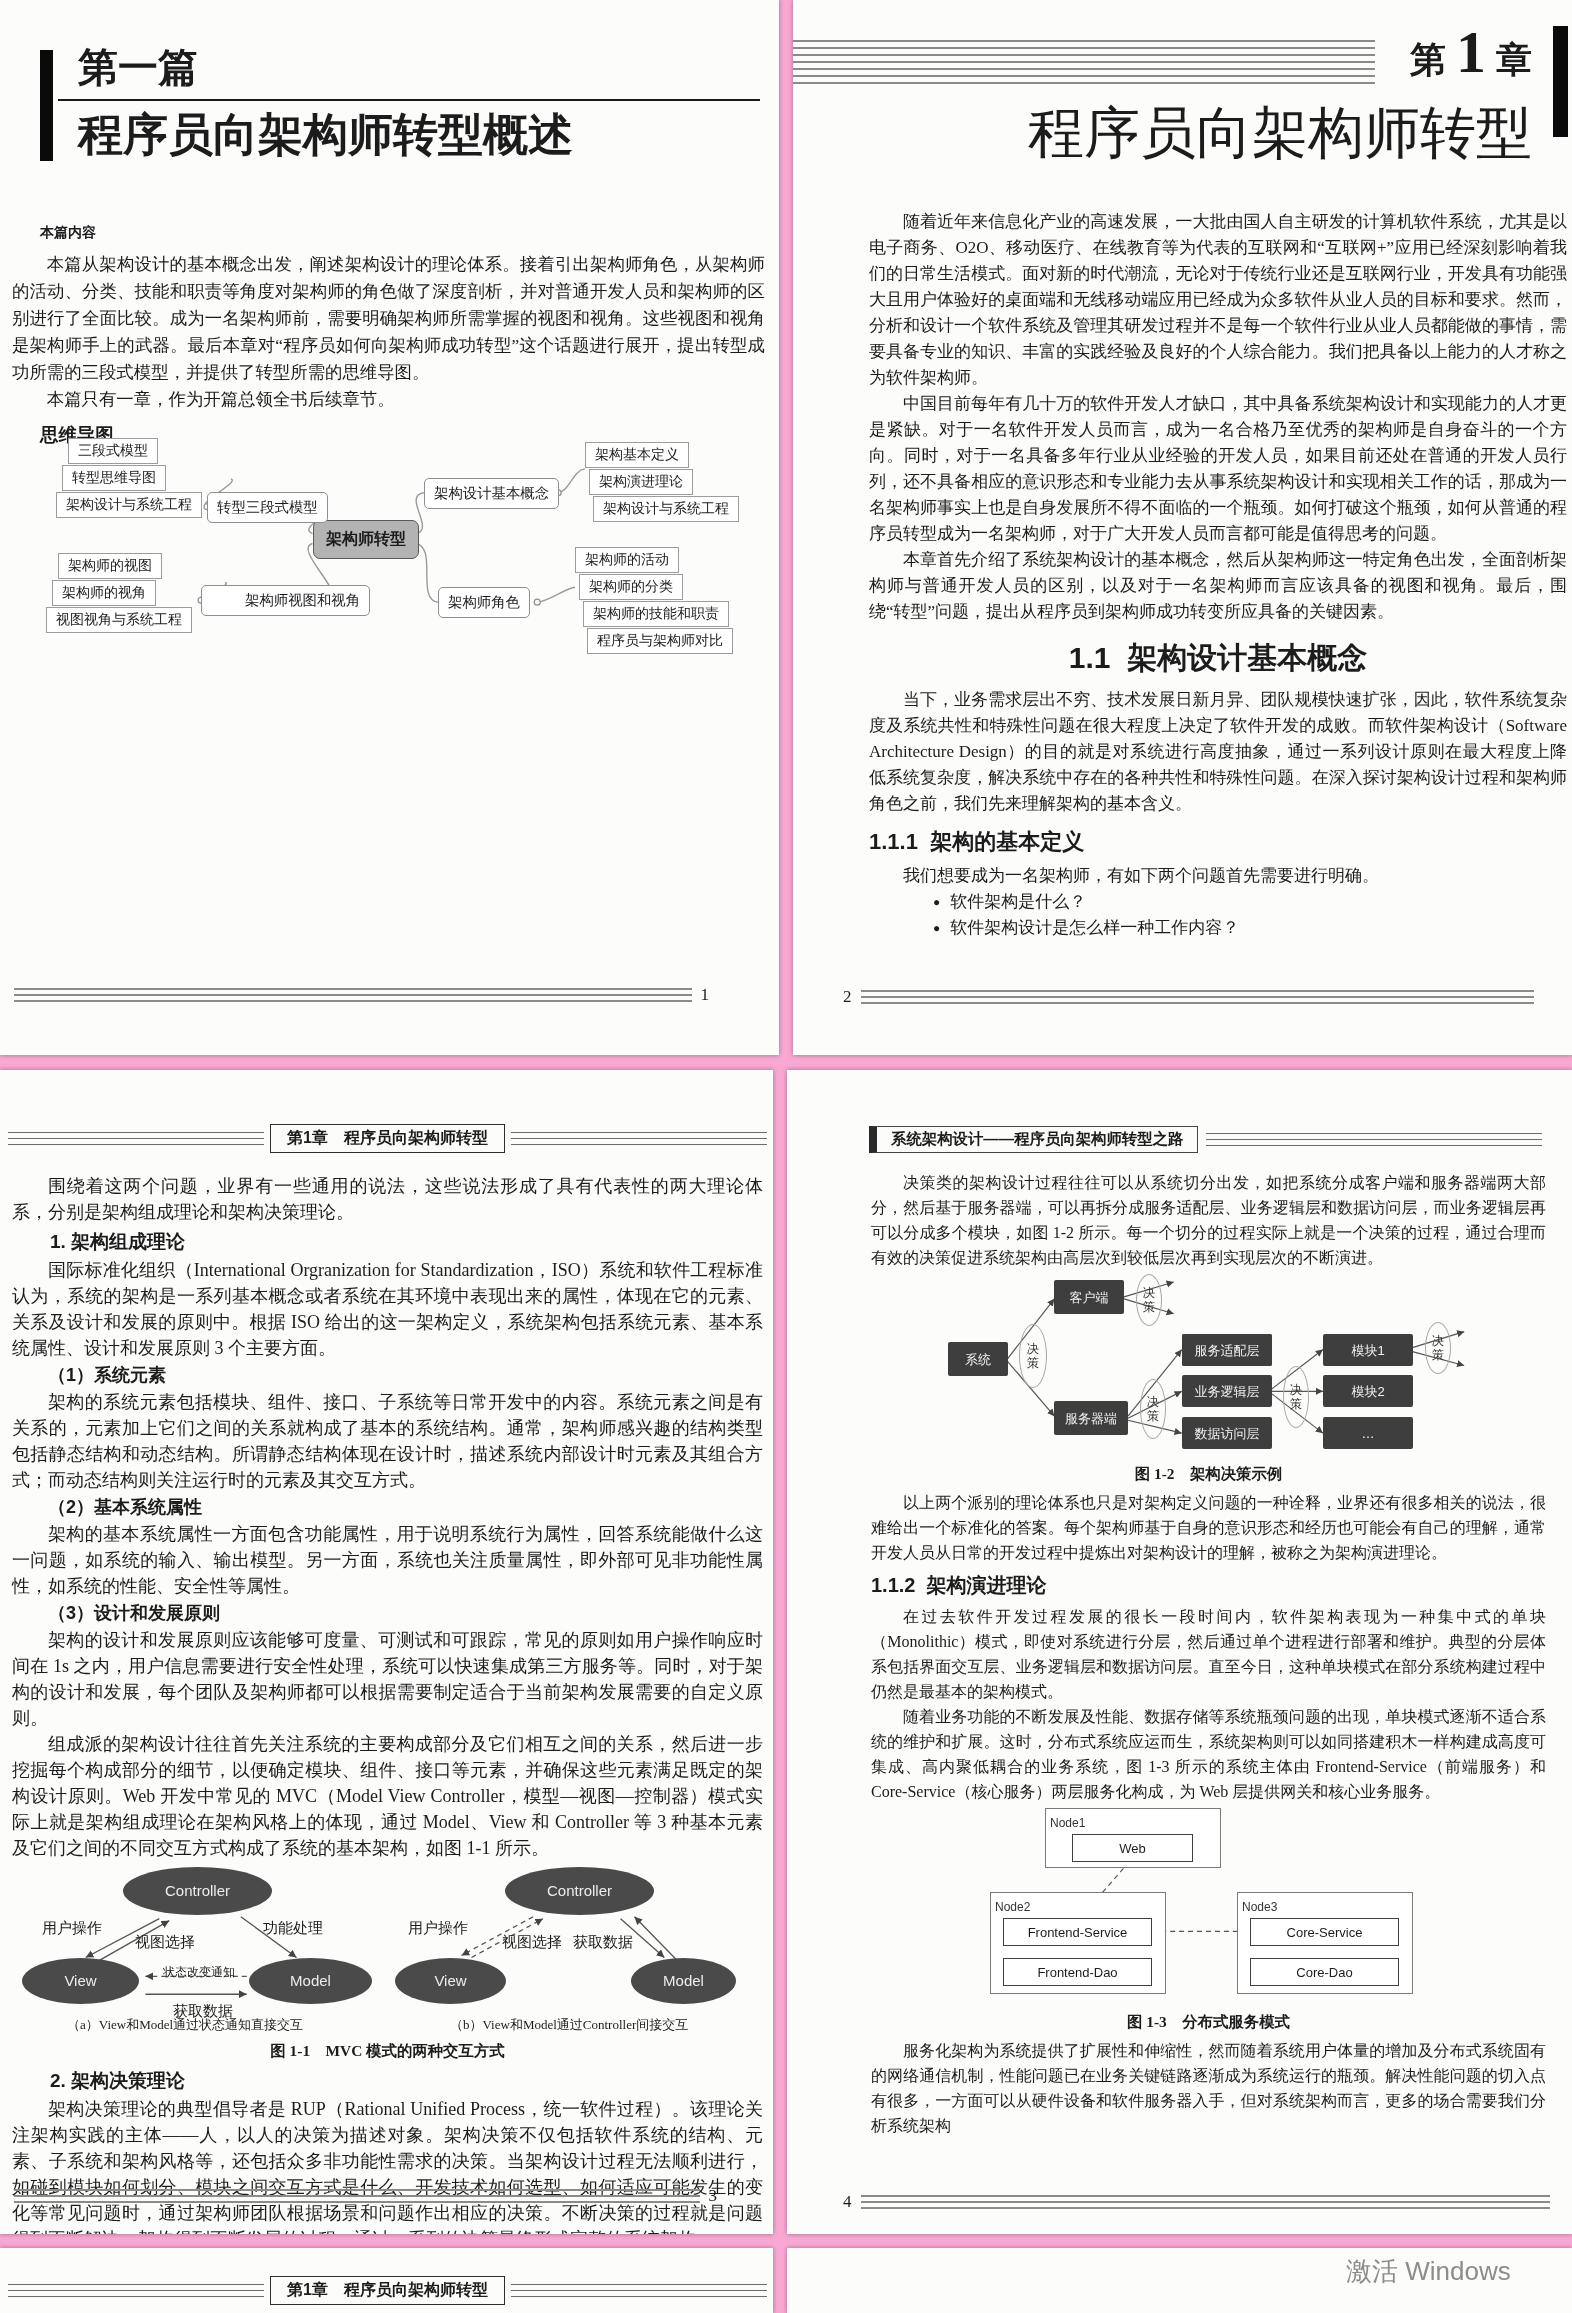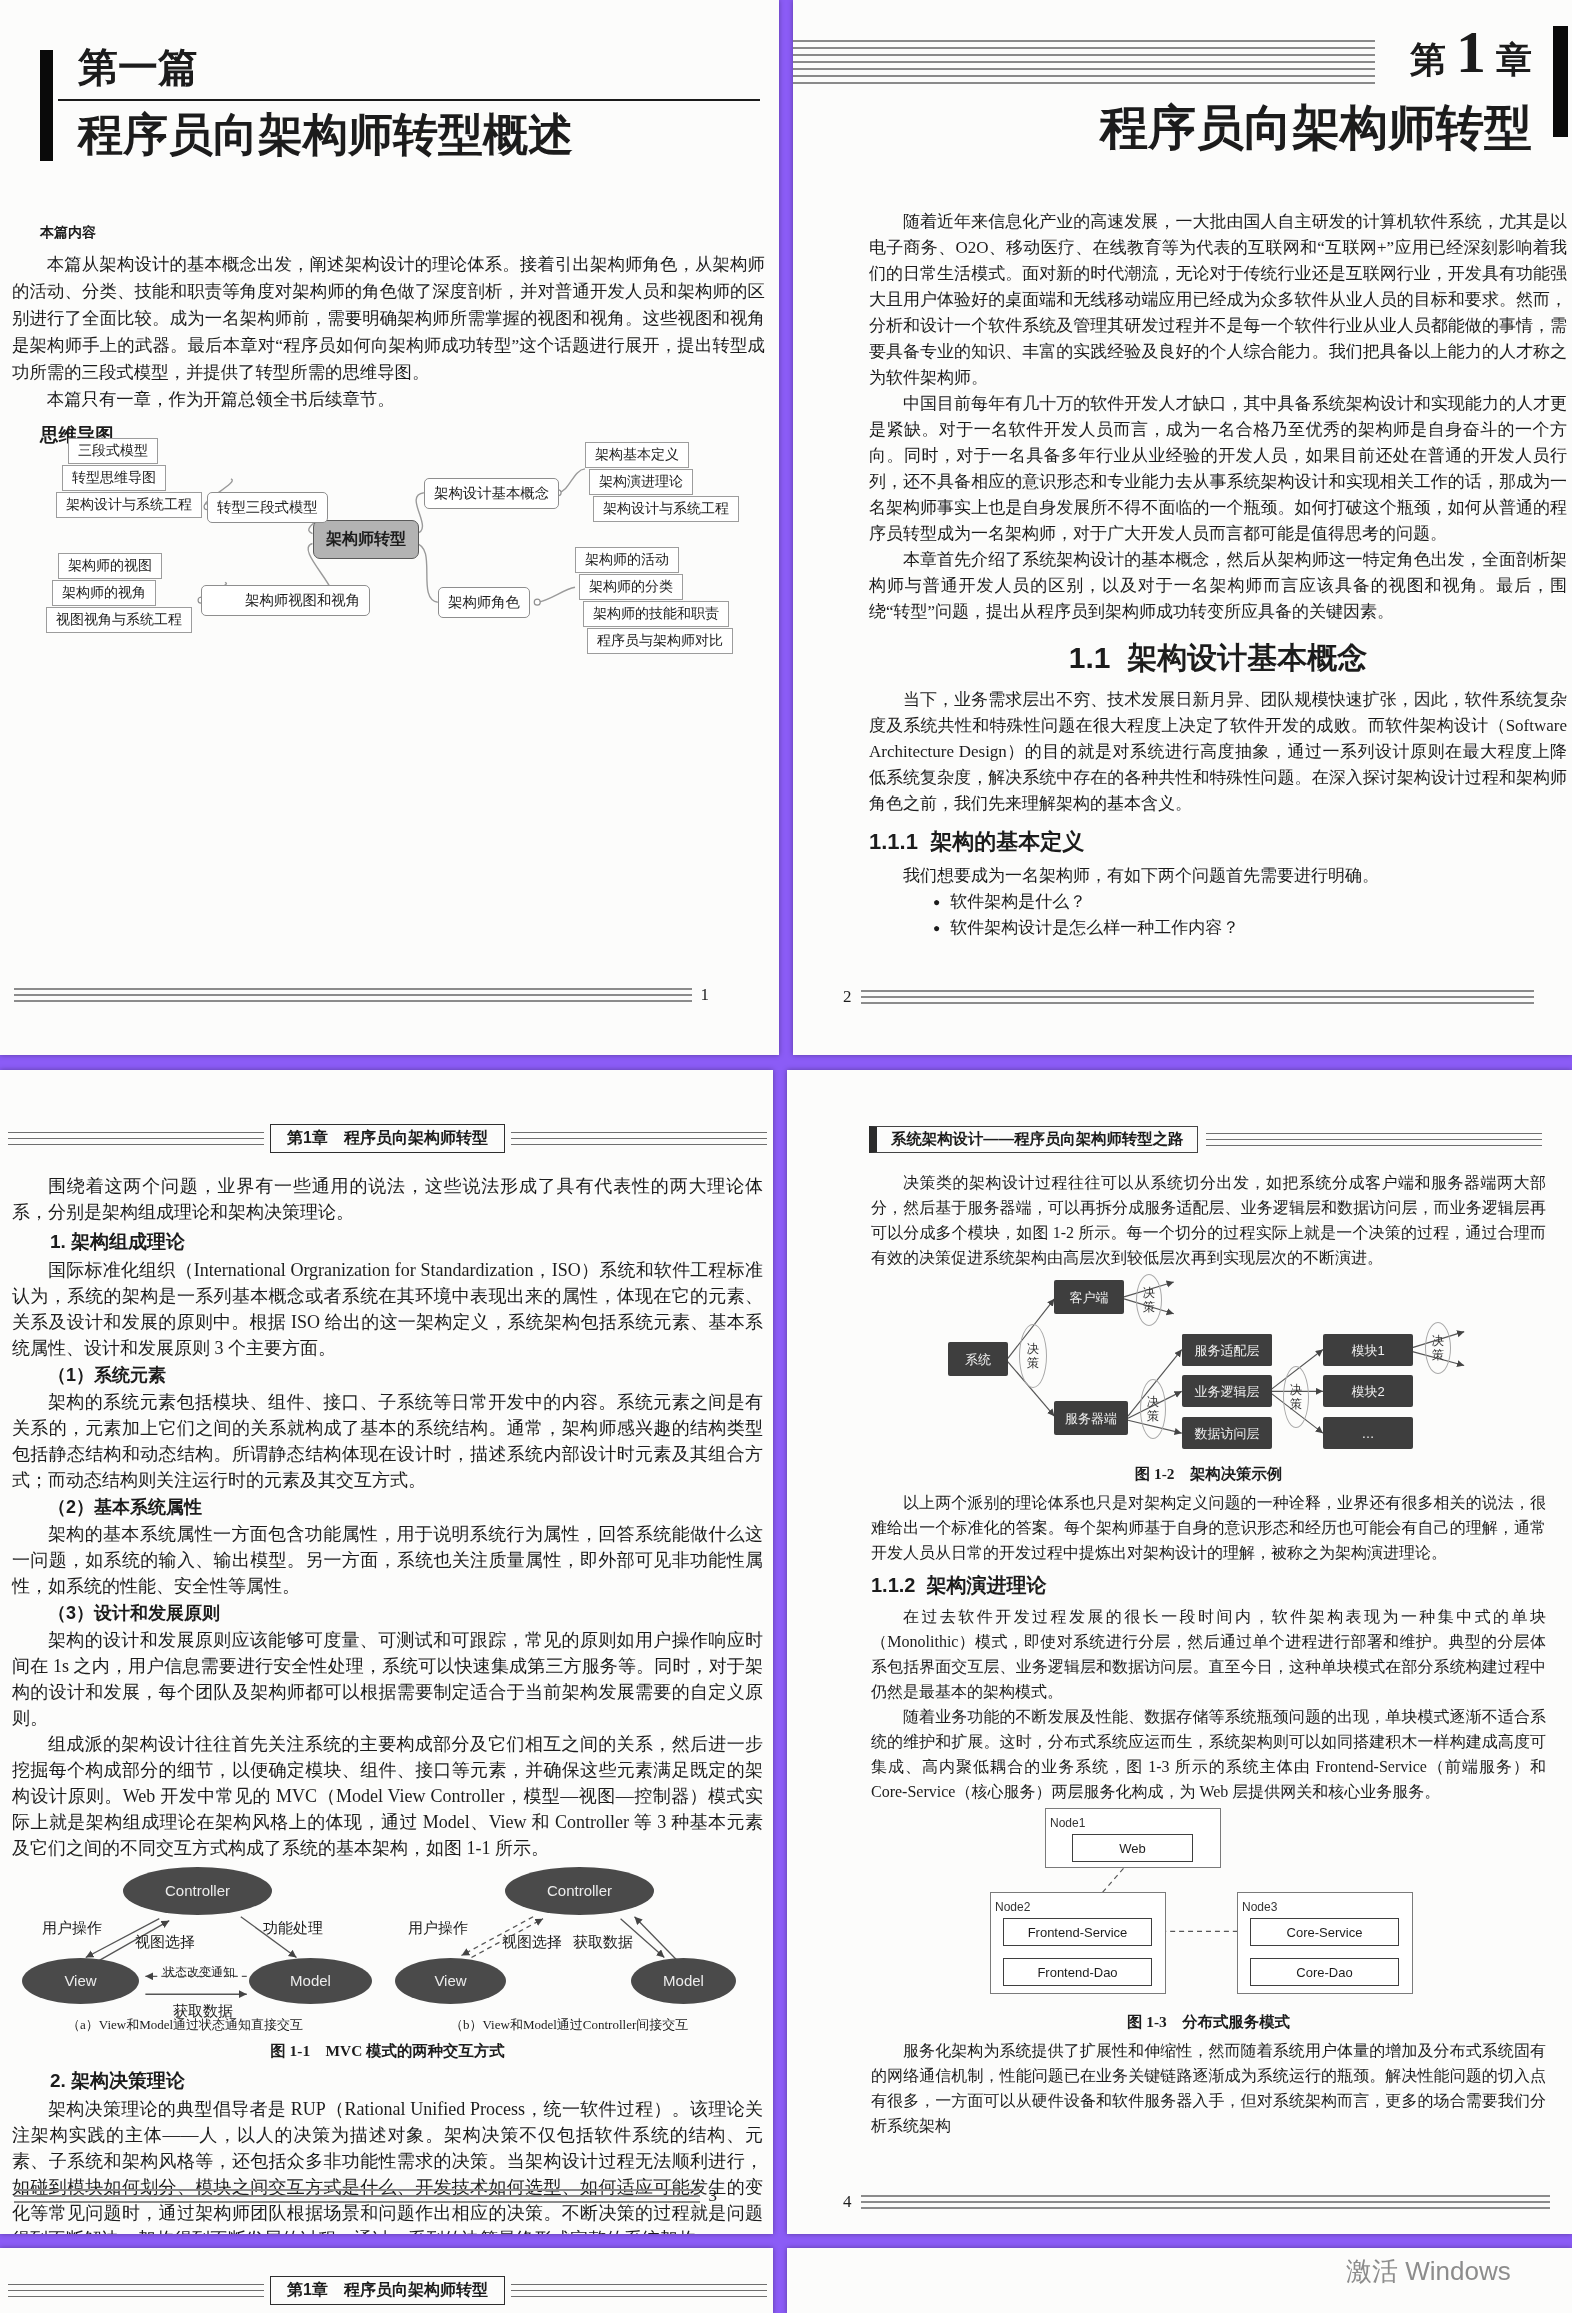--- a/index.html
+++ b/index.html
@@ -1,16 +1,16 @@
 <!DOCTYPE html>
 <html><head>
 <meta charset="utf-8">
 <style>
   html,body{margin:0;padding:0;background:#b6b6b6;}
-  #canvas{position:relative;width:1572px;height:2313px;background:#8b5cf6;overflow:hidden;
+  #canvas{position:relative;width:1572px;height:2313px;background:#f9a8d4;overflow:hidden;
           font-family:"Liberation Serif","DejaVu Serif",serif;color:#1c1c1c;}
   .page{position:absolute;background:#fcfcfb;overflow:hidden;box-shadow:0 0 5px rgba(0,0,0,.35);}
   #p1{left:0;top:0;width:779px;height:1055px;}
   #p2{left:793px;top:0;width:779px;height:1055px;}
   #p3{left:0;top:1070px;width:773px;height:1164px;}
   #p4{left:787px;top:1070px;width:785px;height:1164px;}
   #strip-left{left:0;top:2248px;width:773px;height:66px;}
   #strip-right{left:787px;top:2248px;width:785px;height:66px;}
   .sans{font-family:"Liberation Sans","DejaVu Sans",sans-serif;}
   .jtxt{text-align:justify;}
@@ -40,21 +40,21 @@
   .rule3 i:last-child{margin-bottom:0;}
   .pgnum{font-size:17px;}
 
   
   .staff{position:absolute;left:0;top:40px;width:582px;}
   .staff i{display:block;height:1.5px;background:#8a8a8a;margin-bottom:5.5px;}
   .ch-row{position:absolute;right:40px;top:22px;display:flex;align-items:baseline;gap:10px;}
   .ch-zh{font-weight:bold;font-size:36px;}
   .ch-no{font-weight:bold;font-size:60px;font-family:"Liberation Serif",serif;line-height:60px;}
   .ch-bar{position:absolute;right:4px;top:26px;width:15px;height:111px;background:#0a0a0a;}
-  .ch-title{position:absolute;right:40px;top:96px;font-weight:bold;font-size:48px;white-space:nowrap;}
+  .ch-title{position:absolute;right:40px;top:96px;font-weight:normal;font-size:56px;white-space:nowrap;}
   .p2-body{position:absolute;left:76px;width:698px;top:209px;font-size:17px;line-height:26px;}
   .s11{font-weight:bold;font-size:30px;text-align:center;margin:20px 0 16px 0;}
   .s111{font-weight:bold;font-size:22px;margin:12px 0 8px 0;}
   .bullet-row{padding-left:64px;display:flex;gap:10px;}
   .blt{font-size:12px;line-height:26px;}
 
   
   .rh{position:absolute;display:flex;align-items:center;}
   .rh-lines{flex:1;}
   .rh-lines i{display:block;height:1.4px;background:#6e6e6e;margin-bottom:4.5px;}

